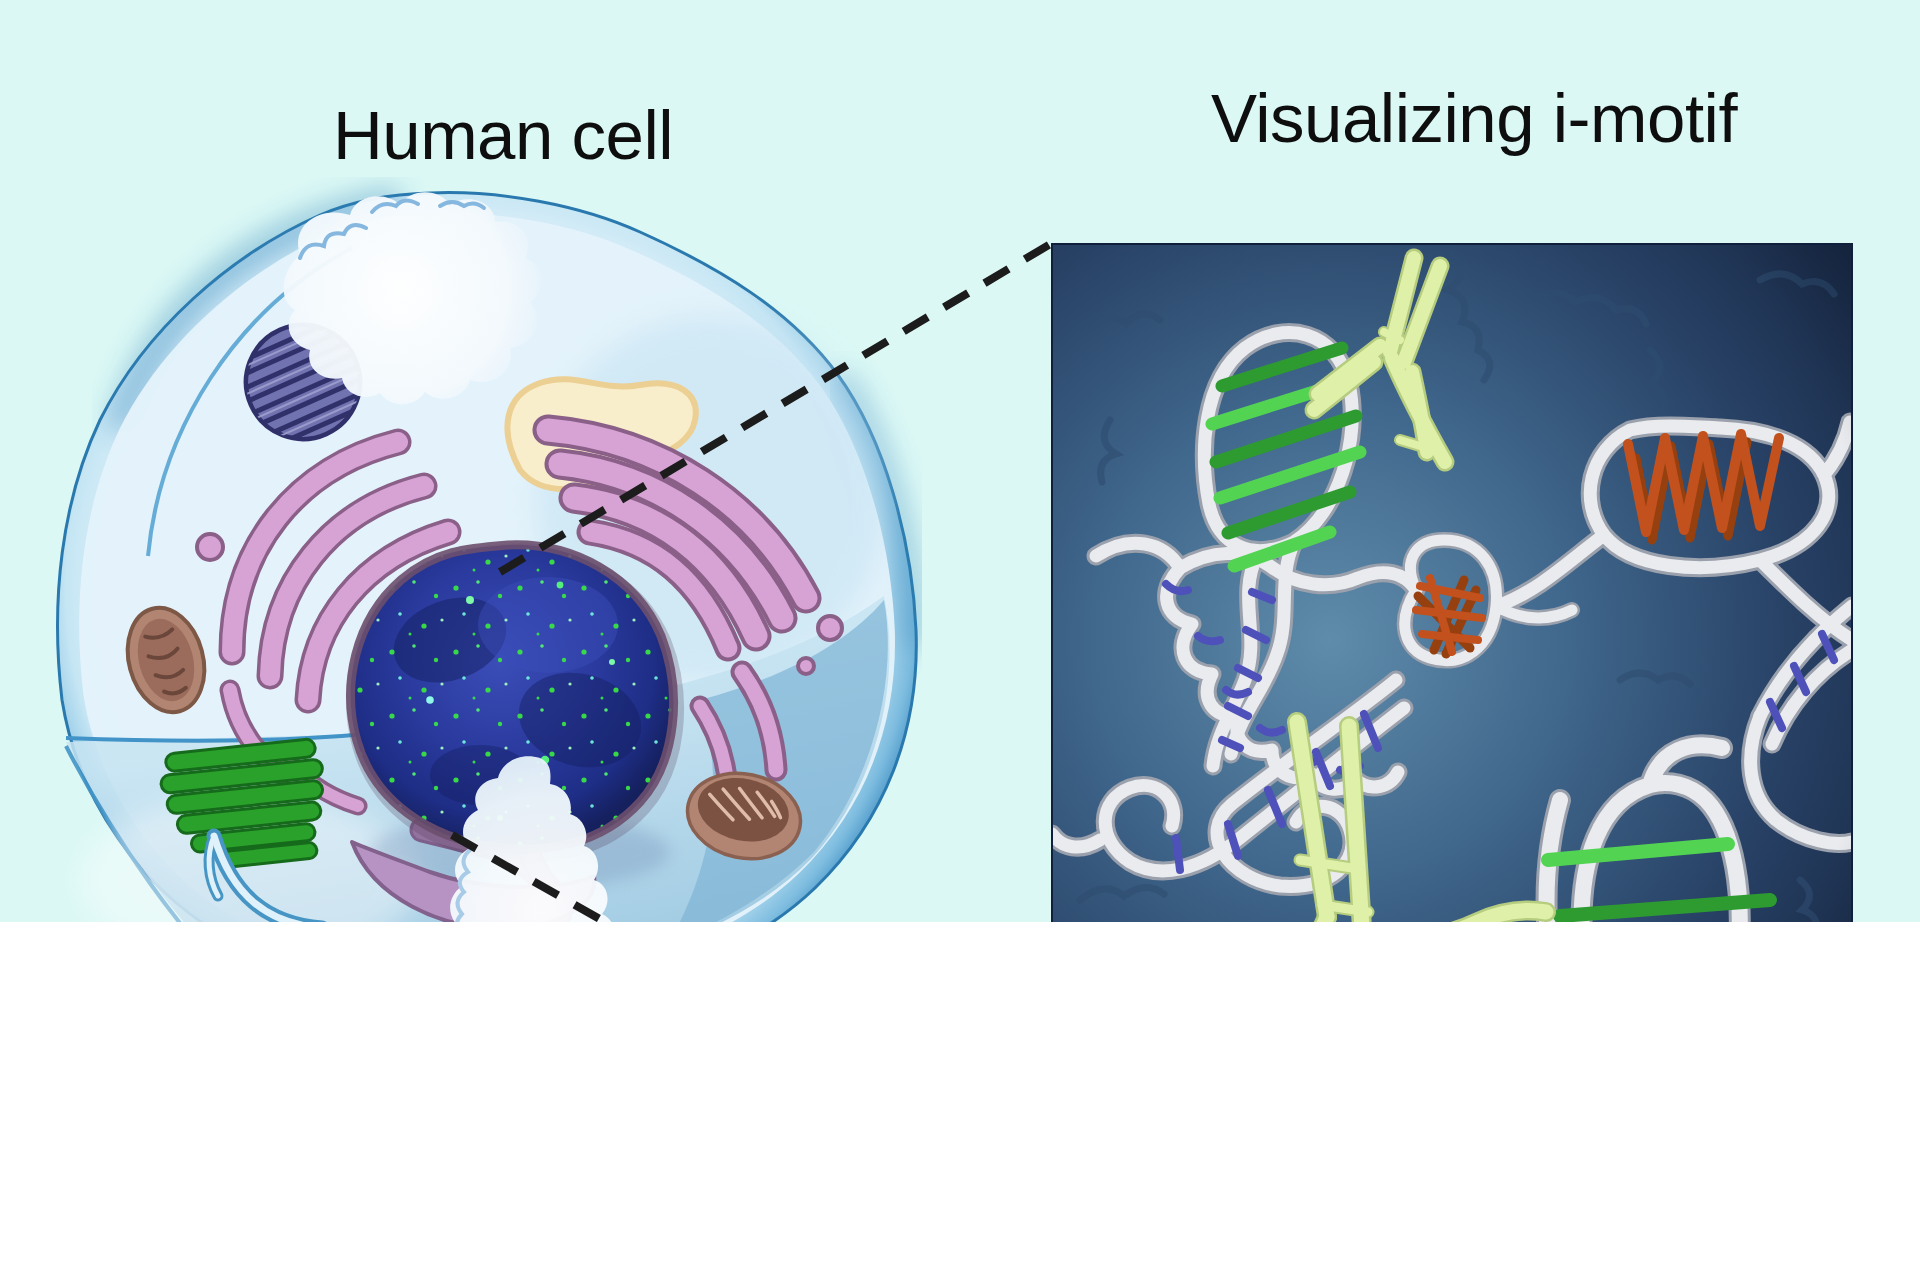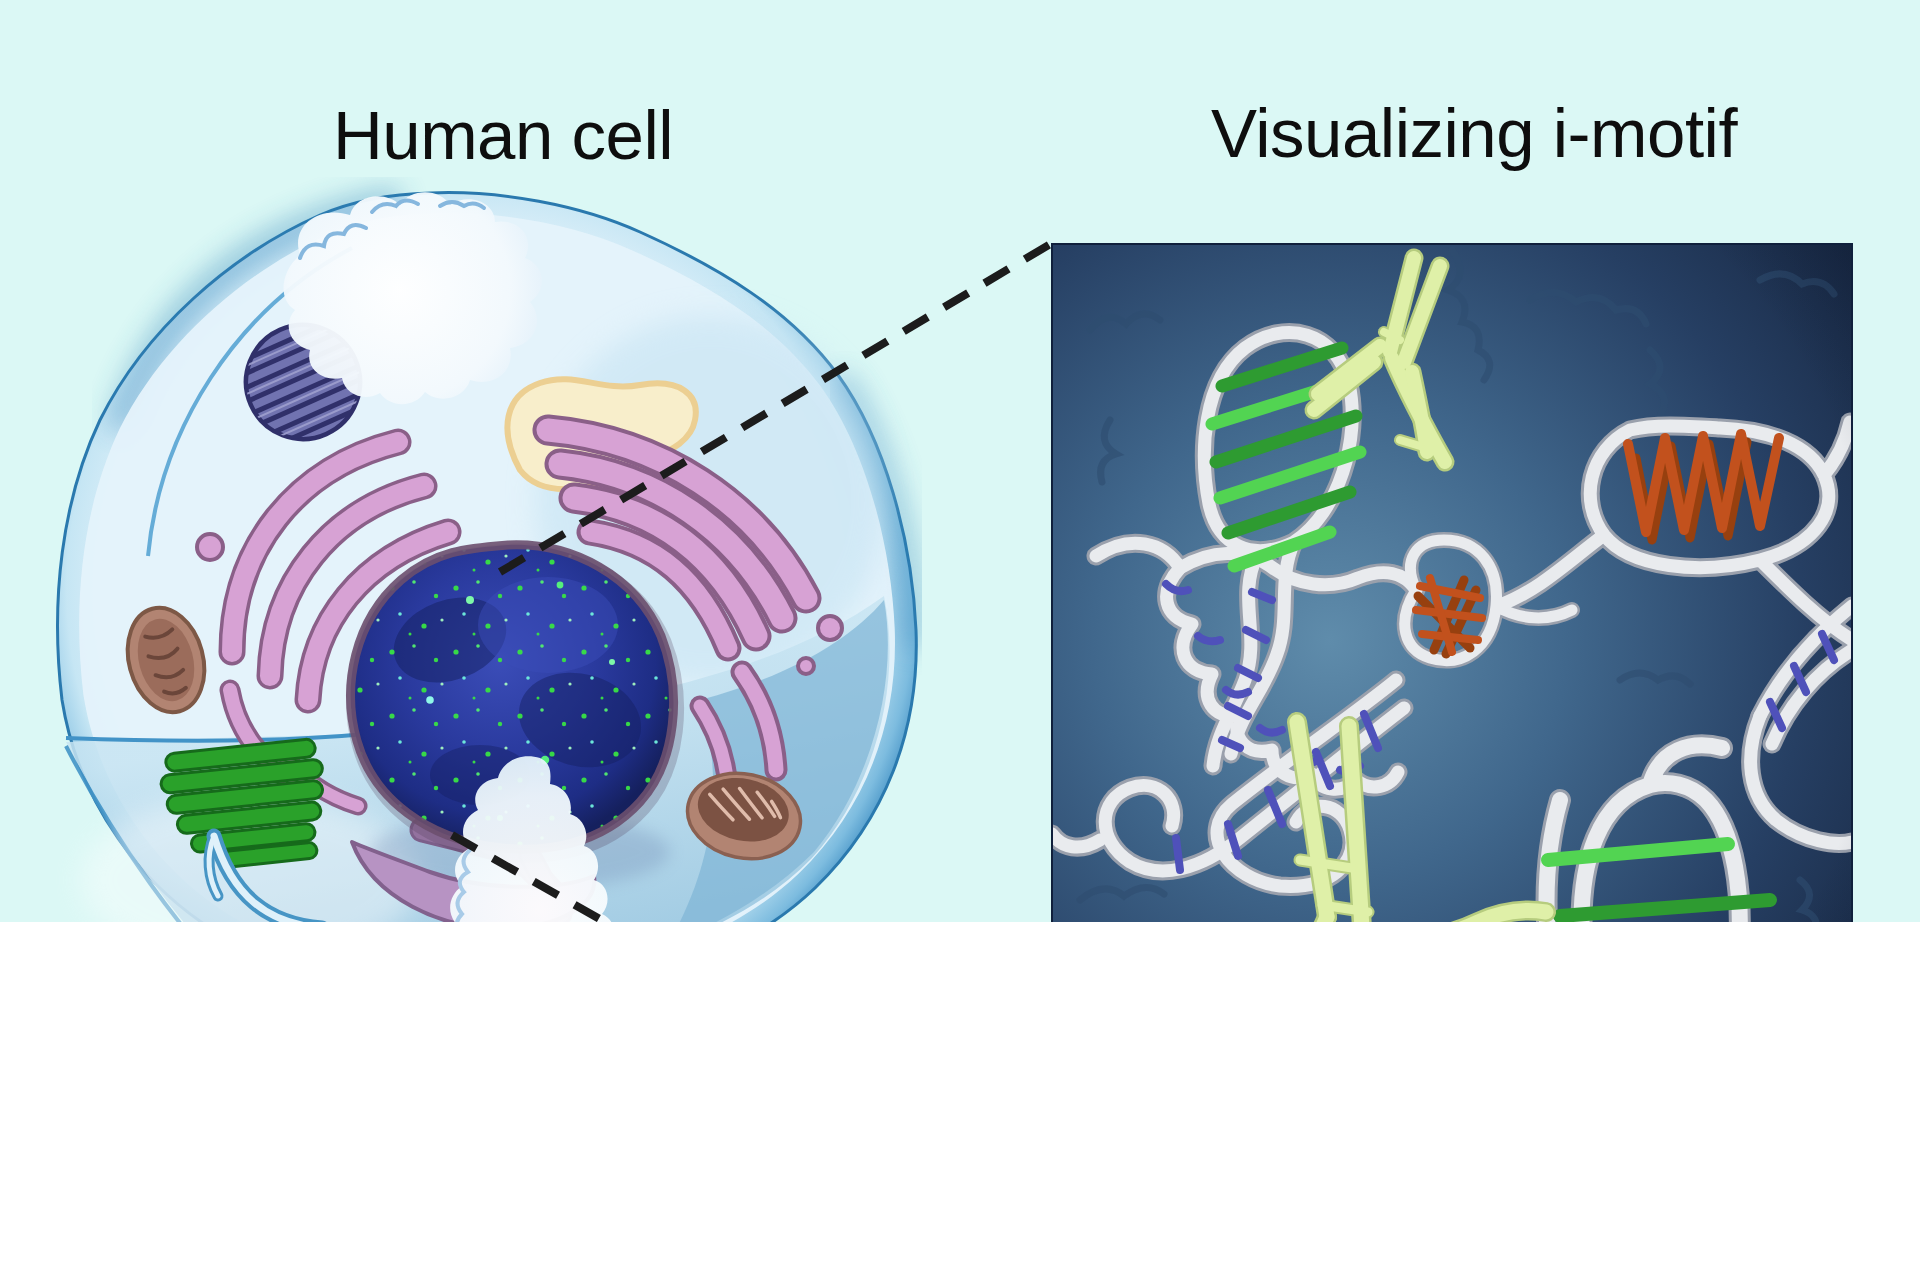--- a/index.html
+++ b/index.html
@@ -2,21 +2,21 @@
 <html><head>
 <meta charset="utf-8">
 <style>
   html,body { margin:0; padding:0; }
   body { font-family:"Liberation Sans","DejaVu Sans",sans-serif; }
   .stage { position:relative; width:1920px; height:922px; overflow:hidden; background:#c2410c;padding-left:8px; }
   .stage svg { display:block; position:absolute; left:0; top:0; }
   .fig-title { position:absolute; color:#0e0e0e; font-size:69px; line-height:80px; font-weight:400;
                letter-spacing:-0.5px; text-align:center; transform:translateX(-50%); white-space:nowrap; }
   .fig-title-left { left:503px; top:96px; }
-  .fig-title-right { left:1474px; top:94px; }
+  .fig-title-right { left:1474px; top:79px; }
 </style>
 </head>
 <body>
 
 <div class="stage">
 
   <svg width="1920" height="1273" viewBox="0 0 1920 1273" xmlns="http://www.w3.org/2000/svg">
     <defs>
       <radialGradient id="gradCell" gradientUnits="userSpaceOnUse" cx="470" cy="590" r="480">
         <stop offset="0" stop-color="#e9f6fc"></stop>

